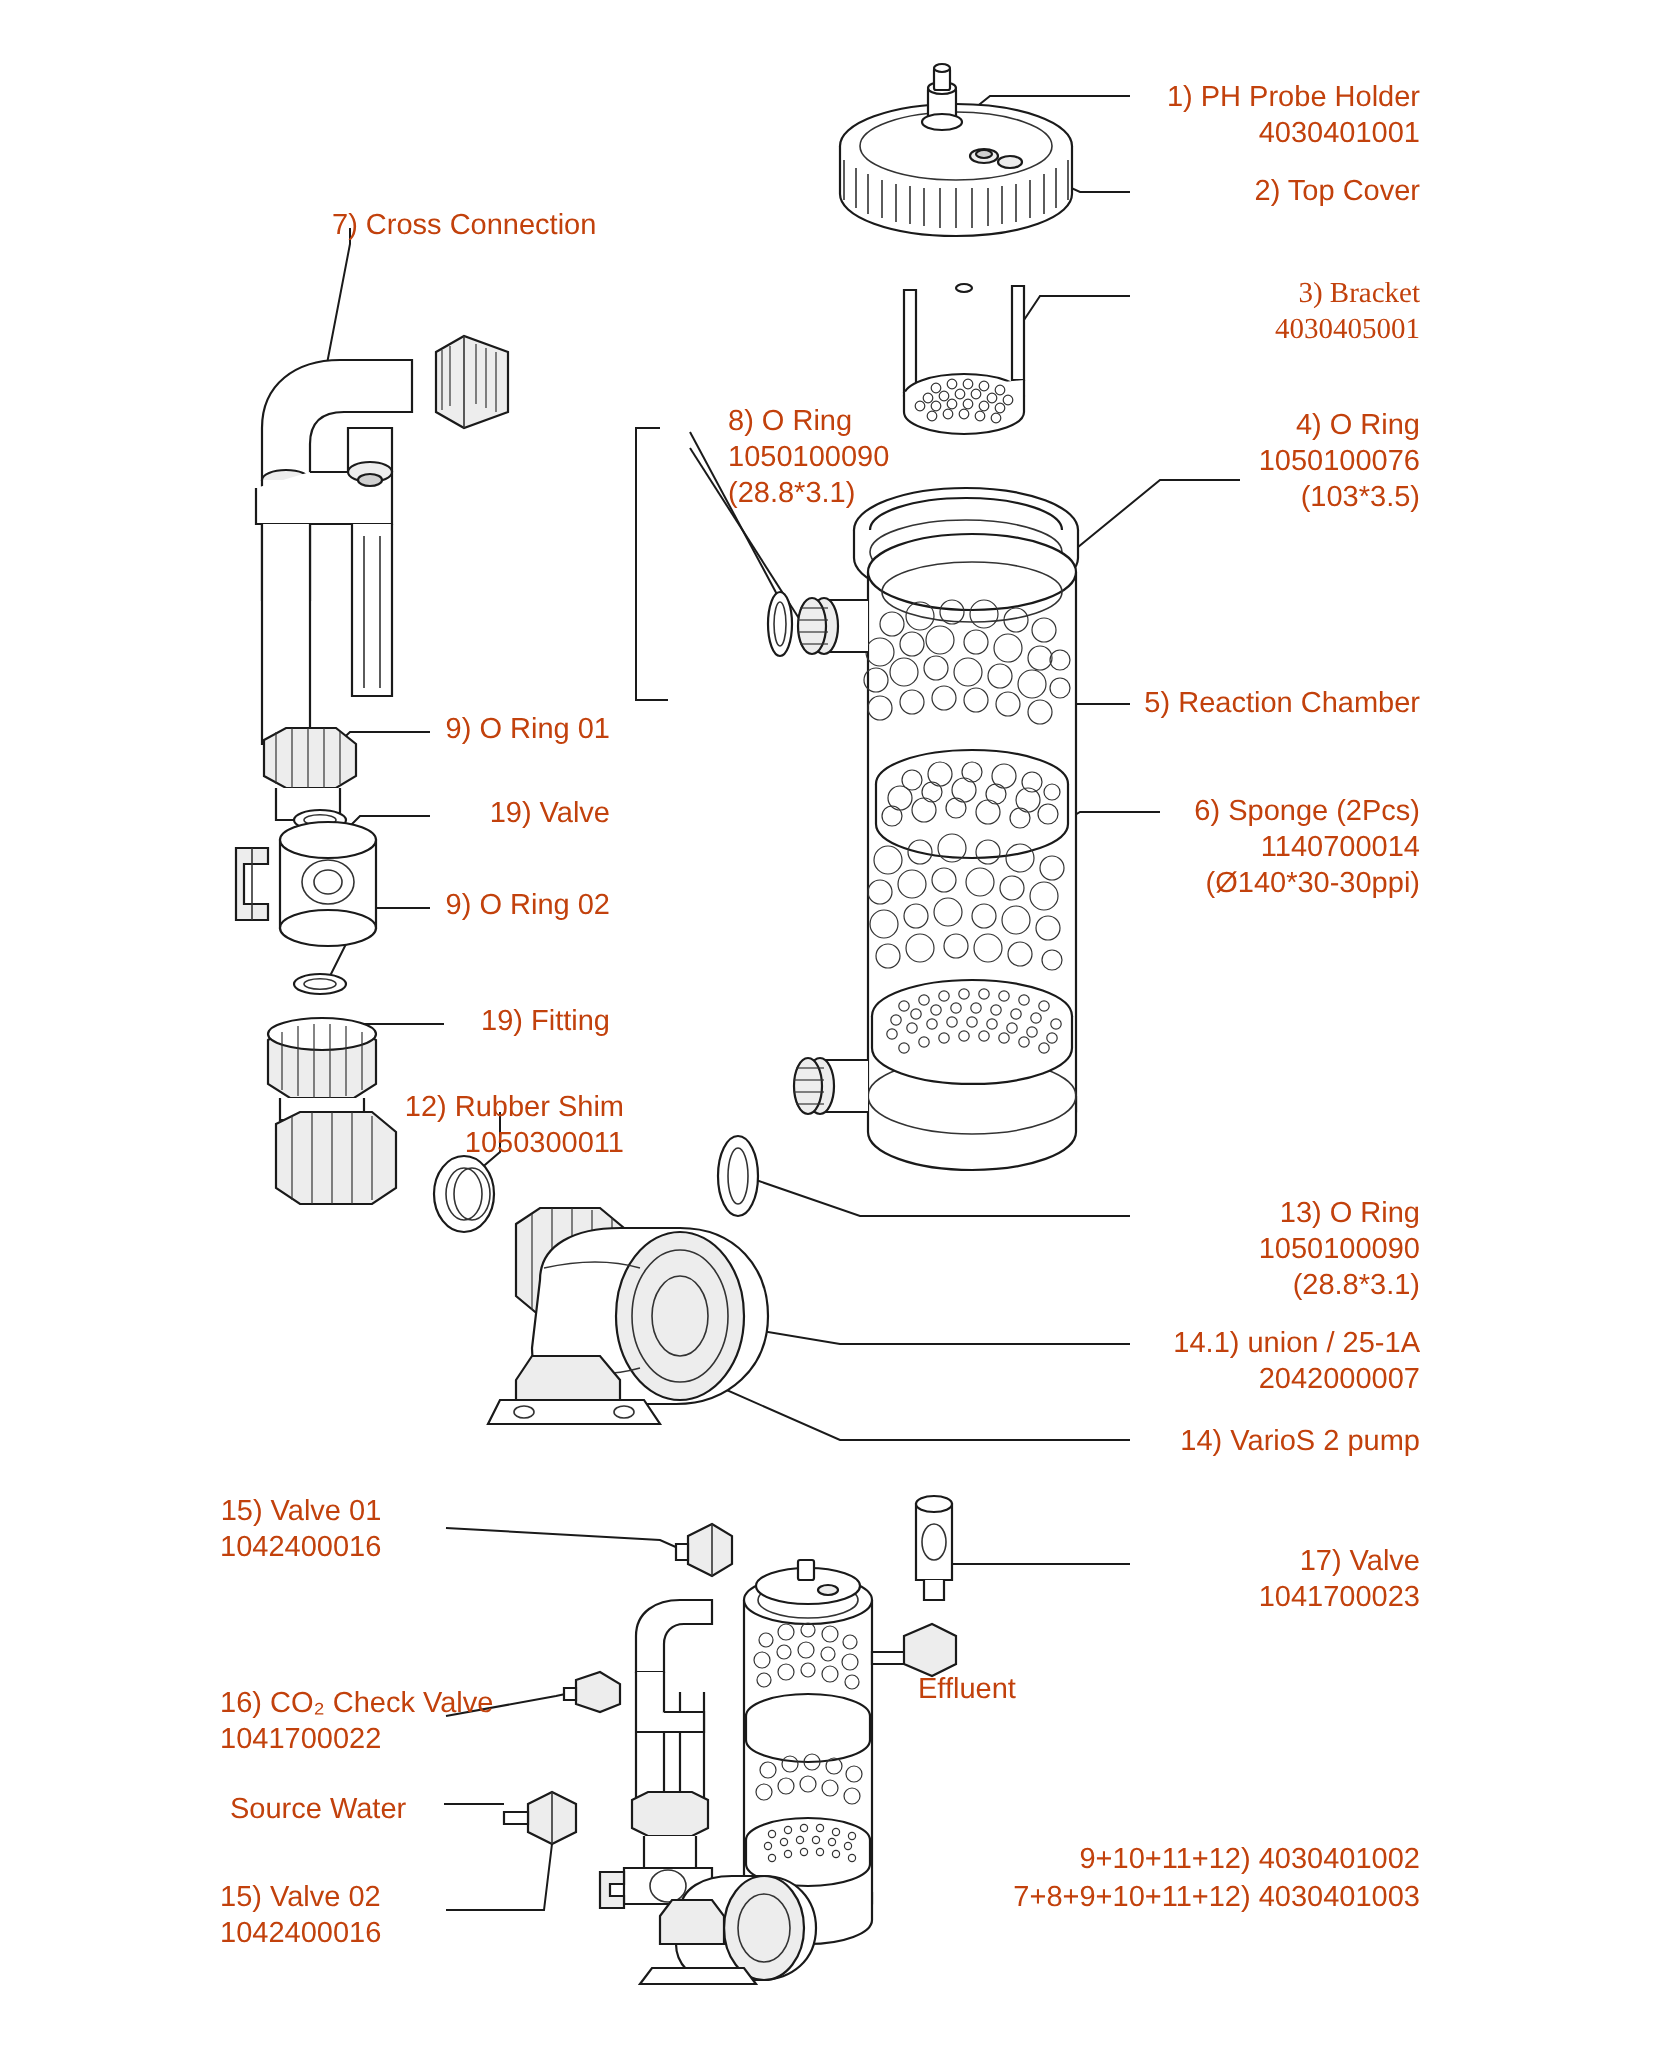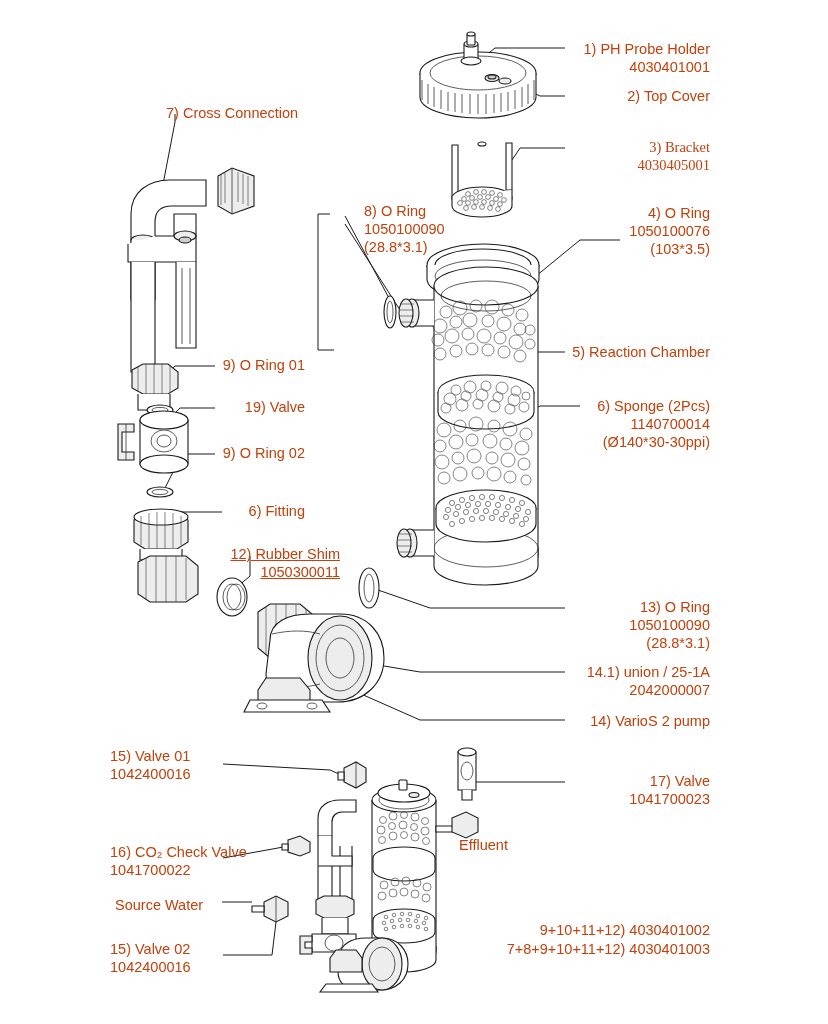--- a/index.html
+++ b/index.html
@@ -558,26 +558,26 @@
     <div class="lbl right" style="right: 118px; top: 87px;"><span style="display: block;">2) Top Cover</span></div>
     <div class="lbl right" style="right: 118px; top: 138px; font-family: Liberation Serif, serif;"><span style="display: block;">3) Bracket</span><span class="sub">4030405001</span></div>
     <div class="lbl right" style="right: 118px; top: 204px;"><span style="display: block;">4) O Ring</span><span class="sub">1050100076</span><span class="sub">(103*3.5)</span></div>
     <div class="lbl right" style="right: 118px; top: 343px;"><span style="display: block;">5) Reaction Chamber</span></div>
     <div class="lbl right" style="right: 118px; top: 397px;"><span style="display: block;">6) Sponge (2Pcs)</span><span class="sub">1140700014</span><span class="sub">(Ø140*30-30ppi)</span></div>
     <div class="lbl left" style="left: 166px; top: 104px;"><span style="display: block;">7) Cross Connection</span></div>
     <div class="lbl left" style="left: 364px; top: 202px;"><span style="display: block;">8) O Ring</span><span class="sub">1050100090</span><span class="sub">(28.8*3.1)</span></div>
     <div class="lbl right" style="right: 523px; top: 356px;"><span style="display: block;">9) O Ring 01</span></div>
     <div class="lbl right" style="right: 523px; top: 398px;"><span style="display: block;">19) Valve</span></div>
     <div class="lbl right" style="right: 523px; top: 444px;"><span style="display: block;">9) O Ring 02</span></div>
-    <div class="lbl right" style="right: 523px; top: 502px;"><span style="display: block;">6) Fitting</span></div>
-    <div class="lbl right" style="right: 488px; top: 545px; text-decoration: underline;"><span style="display: block;">12) Rubber Shim</span><span class="sub">1050300011</span></div>
+    <div class="lbl right" style="right: 523px; top: 502px;"><span style="display: block;">19) Fitting</span></div>
+    <div class="lbl right" style="right: 516px; top: 545px;"><span style="display: block;">12) Rubber Shim</span><span class="sub">1050300011</span></div>
     <div class="lbl right" style="right: 118px; top: 598px;"><span style="display: block;">13) O Ring</span><span class="sub">1050100090</span><span class="sub">(28.8*3.1)</span></div>
     <div class="lbl right" style="right: 118px; top: 663px;"><span style="display: block;">14.1) union / 25-1A</span><span class="sub">2042000007</span></div>
     <div class="lbl right" style="right: 118px; top: 712px;"><span style="display: block;">14) VarioS 2 pump</span></div>
-    <div class="lbl left" style="left: 110px; top: 747px;"><span style="display: block;">15) Valve 01</span><span class="sub">1042400016</span></div>
+    <div class="lbl left" style="left: 110px; top: 747px;"><span style="display: block; text-align: right;">15) Valve 01</span><span class="sub">1042400016</span></div>
     <div class="lbl right" style="right: 118px; top: 772px;"><span style="display: block;">17) Valve</span><span class="sub">1041700023</span></div>
     <div class="lbl left" style="left: 110px; top: 843px;"><span style="display: block; text-align: center;">16) CO₂ Check Valve</span><span class="sub">1041700022</span></div>
     <div class="lbl left" style="left: 459px; top: 836px;"><span style="display: block;">Effluent</span></div>
     <div class="lbl left" style="left: 115px; top: 896px;"><span style="display: block;">Source Water</span></div>
     <div class="lbl left" style="left: 110px; top: 940px;"><span style="display: block;">15) Valve 02</span><span class="sub">1042400016</span></div>
     <div class="lbl right" style="right: 118px; top: 921px;">9+10+11+12) 4030401002</div>
     <div class="lbl right" style="right: 118px; top: 940px;">7+8+9+10+11+12) 4030401003</div>
   </div>
 
 </body></html>

